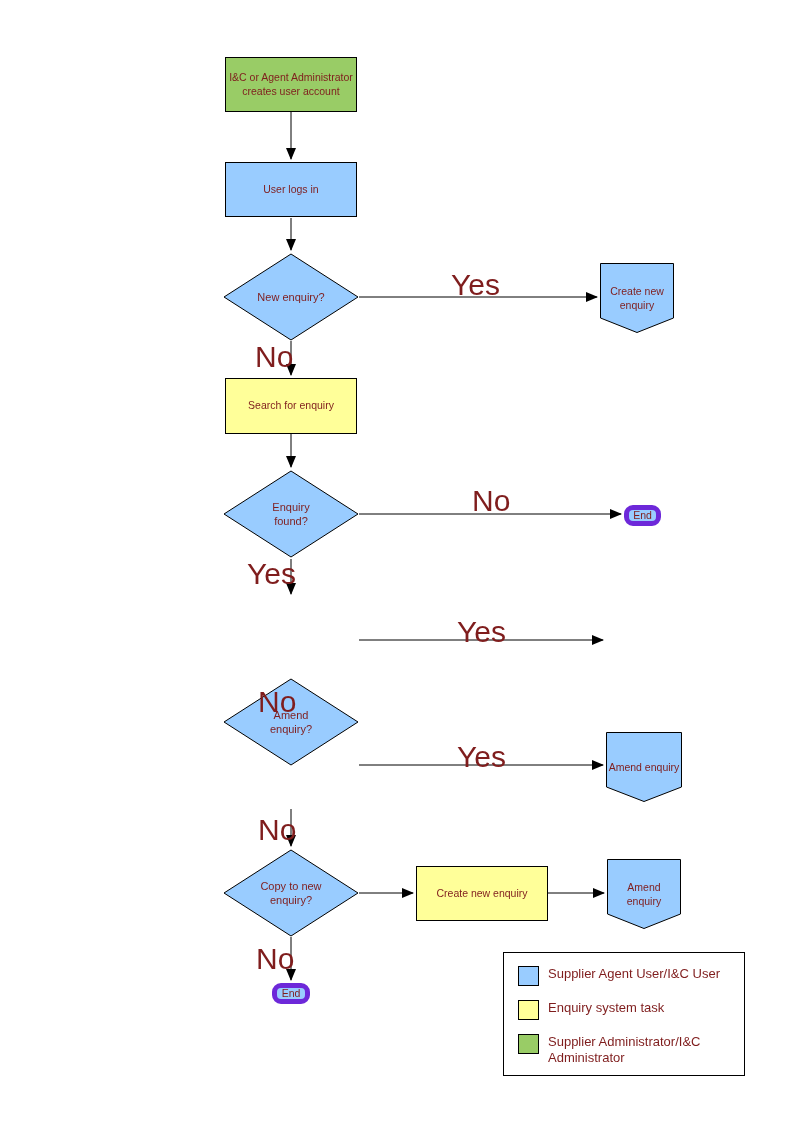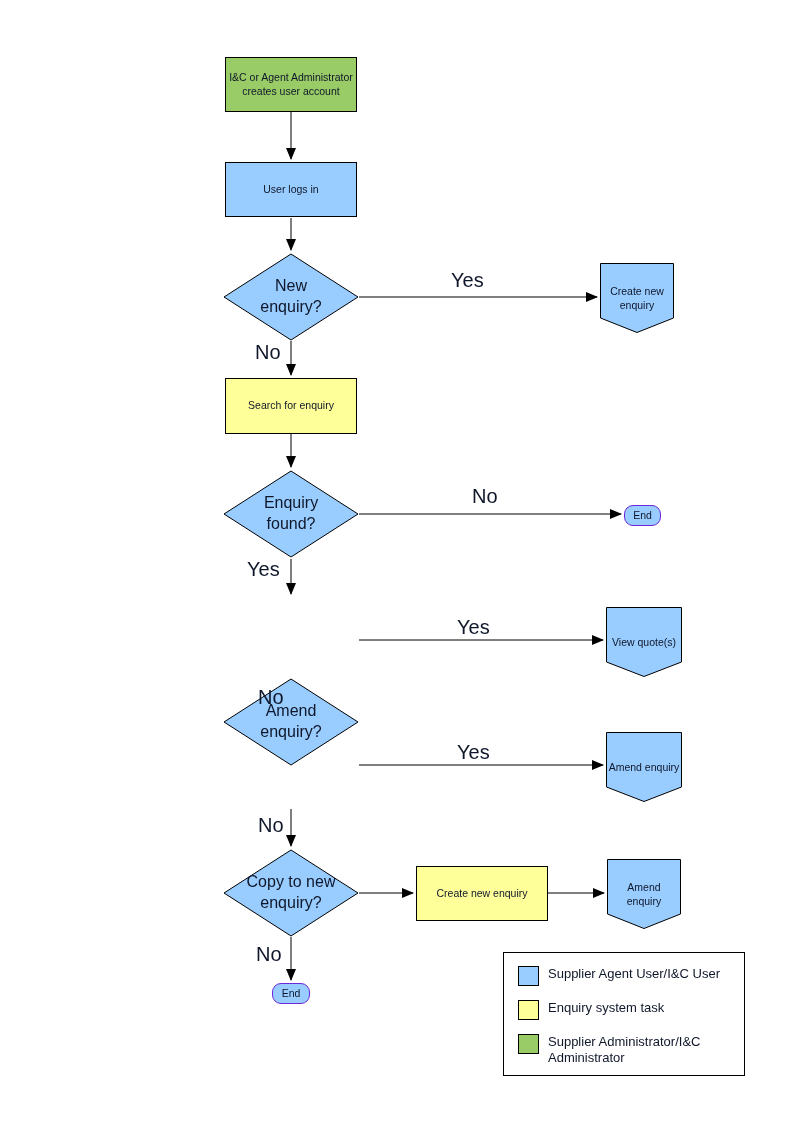--- a/index.html
+++ b/index.html
@@ -1,43 +1,43 @@
 <!DOCTYPE html>
 <html><head>
 <meta charset="utf-8">
 <style>
   html,body{margin:0;padding:0;background:#ffffff;}
   .canvas{
     position:relative;width:794px;height:1123px;background:#ffffff;
-    font-family:"Liberation Sans", sans-serif;color:#0f172a;overflow:hidden;
+    font-family:"Liberation Sans", sans-serif;color:#7f1d1d;overflow:hidden;
   }
   .lines{position:absolute;left:0;top:0;width:794px;height:1123px;}
   .node{position:absolute;}
   .rect-node{
     position:absolute;border:1px solid #000;box-sizing:border-box;
     display:flex;align-items:center;justify-content:center;text-align:center;
     font-size:10.5px;line-height:1.3;white-space:pre-line;
   }
   .shape-svg{position:absolute;left:0;top:0;}
   .diamond-label{
     position:absolute;left:0;top:0;right:0;bottom:0;padding:0 20px;
     display:flex;align-items:center;justify-content:center;text-align:center;
-    font-size:16px;line-height:1.3;white-space:pre-line;
+    font-size:11px;line-height:1.3;white-space:pre-line;
   }
   .offpage-label{
     position:absolute;left:0;top:0;right:0;height:55px;padding:8px 2px;
     display:flex;align-items:center;justify-content:center;text-align:center;
     font-size:10.5px;line-height:1.3;white-space:pre-line;
   }
   .terminator{
-    position:absolute;border:1px solid #6d28d9;border-radius:9px;box-sizing:border-box;
+    position:absolute;border:5px solid #6d28d9;border-radius:9px;box-sizing:border-box;
     display:flex;align-items:center;justify-content:center;
     font-size:10.5px;line-height:1;
   }
-  .edge-label{position:absolute;font-size:20px;line-height:1;}
+  .edge-label{position:absolute;font-size:30px;line-height:1;}
   .legend{
     position:absolute;left:503px;top:952px;width:242px;height:124px;
     border:1px solid #000;box-sizing:border-box;padding:13px 14px;background:#fff;
   }
   .legend-row{display:flex;margin-bottom:14px;}
   .legend-row:last-child{margin-bottom:0;}
   .swatch{
     flex:0 0 auto;width:21px;height:20px;border:1px solid #000;box-sizing:border-box;margin-right:9px;
   }
   .legend-label{font-size:13px;line-height:1.22;white-space:pre-line;}
@@ -113,26 +113,20 @@
   </div>
 
   <div class="node" style="left:600px;top:263px;width:74px;height:70px;">
     <svg class="shape-svg" width="74" height="70">
       <polygon points="0.5,0.5 73.5,0.5 73.5,55 37,69.5 0.5,55" stroke="#000" stroke-width="1" style="fill: rgb(153, 204, 255);"></polygon>
     </svg>
     <div class="offpage-label">Create new
 enquiry</div>
   </div>
 
-  <div class="node" style="left:606px;top:607px;width:76px;height:70px;">
-    <svg class="shape-svg" width="76" height="70">
-      <polygon points="0.5,0.5 75.5,0.5 75.5,55 38,69.5 0.5,55" stroke="#000" stroke-width="1" style="fill: rgb(153, 204, 255);"></polygon>
-    </svg>
-    <div class="offpage-label">View quote(s)</div>
-  </div>
 
   <div class="node" style="left:606px;top:732px;width:76px;height:70px;">
     <svg class="shape-svg" width="76" height="70">
       <polygon points="0.5,0.5 75.5,0.5 75.5,55 38,69.5 0.5,55" stroke="#000" stroke-width="1" style="fill: rgb(153, 204, 255);"></polygon>
     </svg>
     <div class="offpage-label">Amend enquiry</div>
   </div>
 
   <div class="node" style="left:607px;top:859px;width:74px;height:70px;">
     <svg class="shape-svg" width="74" height="70">

